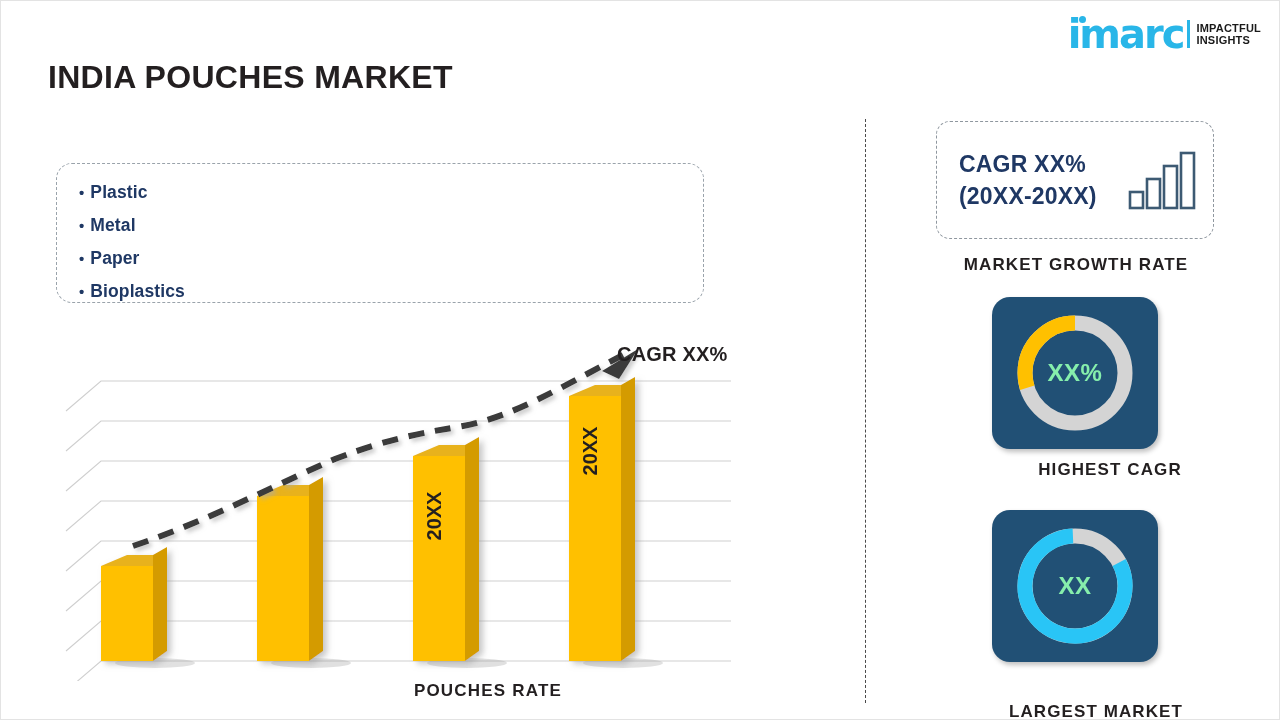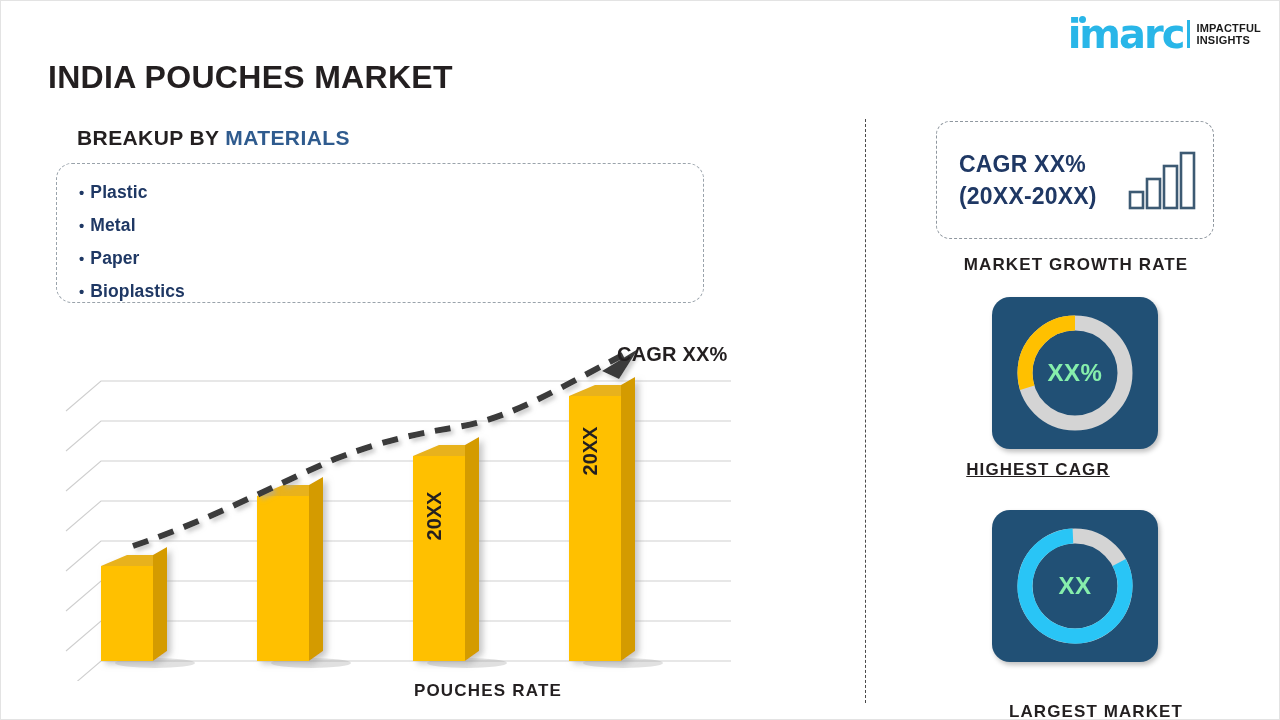--- a/index.html
+++ b/index.html
@@ -173,21 +173,21 @@
   .kpi-caption {
     position: absolute;
     width: 300px;
     text-align: center;
     font-size: 17px;
     font-weight: 700;
     color: #231f20;
     letter-spacing: 1.1px;
   }
   #caption-growth { left: 925px; top: 254px; }
-  #caption-cagr   { left: 887px; top: 459px; text-decoration: underline; }
+  #caption-cagr   { left: 959px; top: 459px; }
   #caption-market { left: 945px; top: 669px; margin-top: 32px; }
 
   .donut-tile {
     position: absolute;
     width: 166px;
     height: 152px;
     background: #215075;
     border-radius: 18px;
     box-shadow: 2px 3px 5px rgba(0,0,0,.25);
   }
@@ -220,23 +220,20 @@
     </div>
     <span class="bar"></span>
     <div>
       <div class="tag">IMPACTFUL</div>
       <div class="tag">INSIGHTS</div>
     </div>
   </div>
 
   <div id="page-title">INDIA POUCHES MARKET</div>
 
-  <div id="breakup-heading">
-    <span>BREAKUP BY </span><span class="accent">MATERIALS</span>
-  </div>
 
   <div id="segments-box">
     <div class="segment-item"><span class="dot">•</span><span>Plastic</span></div>
     <div class="segment-item"><span class="dot">•</span><span>Metal</span></div>
     <div class="segment-item"><span class="dot">•</span><span>Paper</span></div>
     <div class="segment-item"><span class="dot">•</span><span>Bioplastics</span></div>
   </div>
 
   <div id="chart">
     <svg width="680" height="340" viewBox="0 0 680 340">

